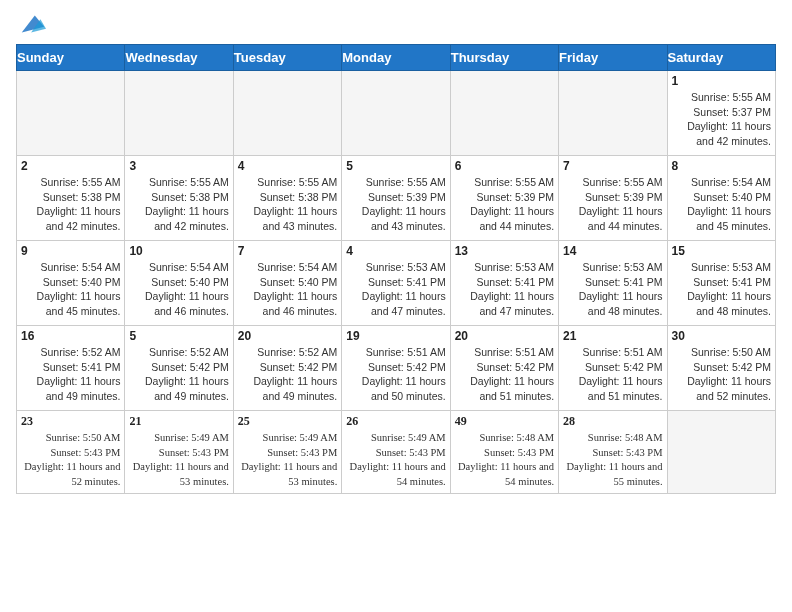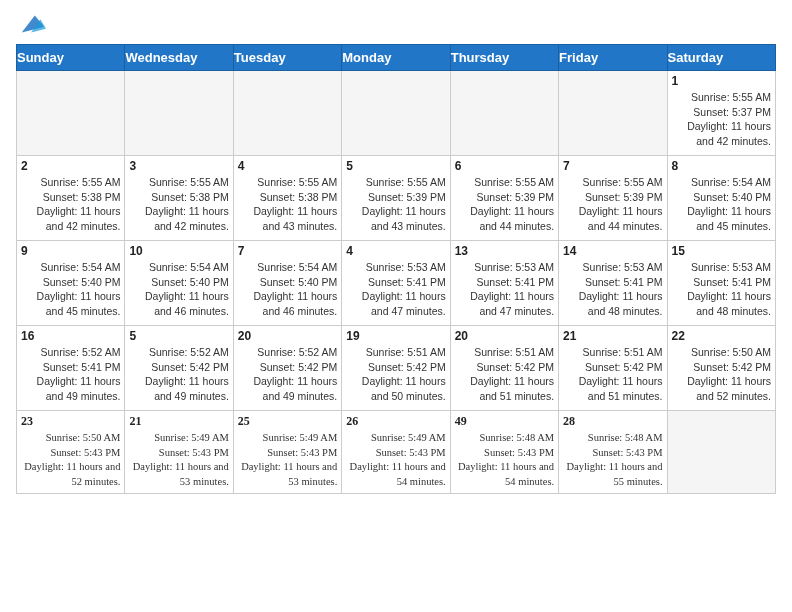--- a/index.html
+++ b/index.html
@@ -229,21 +229,21 @@
           </td>
           <td>
             <div class="day-number">20</div>
             <div class="day-detail">Sunrise: 5:51 AM<br>Sunset: 5:42 PM<br>Daylight: 11 hours and 51 minutes.</div>
           </td>
           <td>
             <div class="day-number">21</div>
             <div class="day-detail">Sunrise: 5:51 AM<br>Sunset: 5:42 PM<br>Daylight: 11 hours and 51 minutes.</div>
           </td>
           <td>
-            <div class="day-number">22</div>
+            <div class="day-number">30</div>
             <div class="day-detail">Sunrise: 5:50 AM<br>Sunset: 5:42 PM<br>Daylight: 11 hours and 52 minutes.</div>
           </td>
         </tr>
         <tr>
           <td>
             <div class="day-number">23</div>
             <div class="day-detail">Sunrise: 5:50 AM<br>Sunset: 5:43 PM<br>Daylight: 11 hours and 52 minutes.</div>
           </td>
           <td>
             <div class="day-number">21</div>

